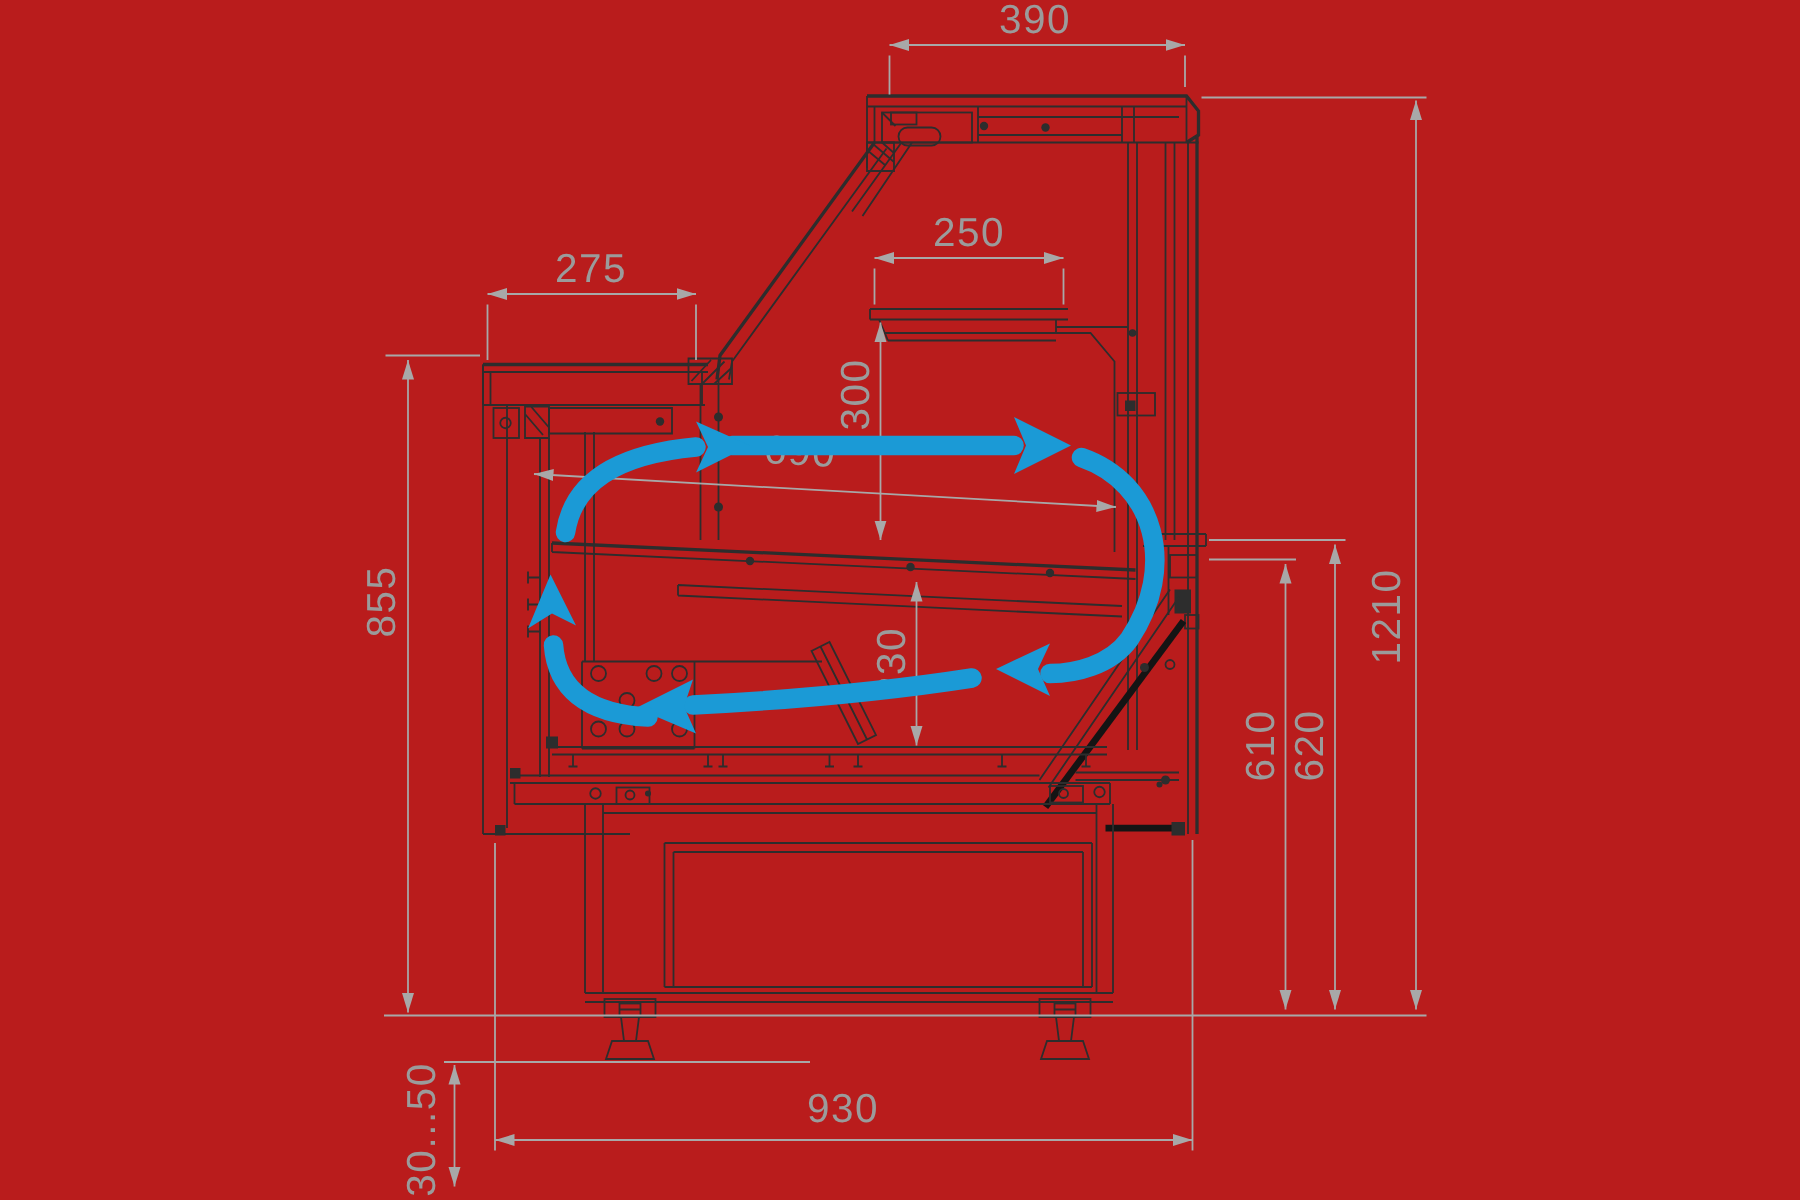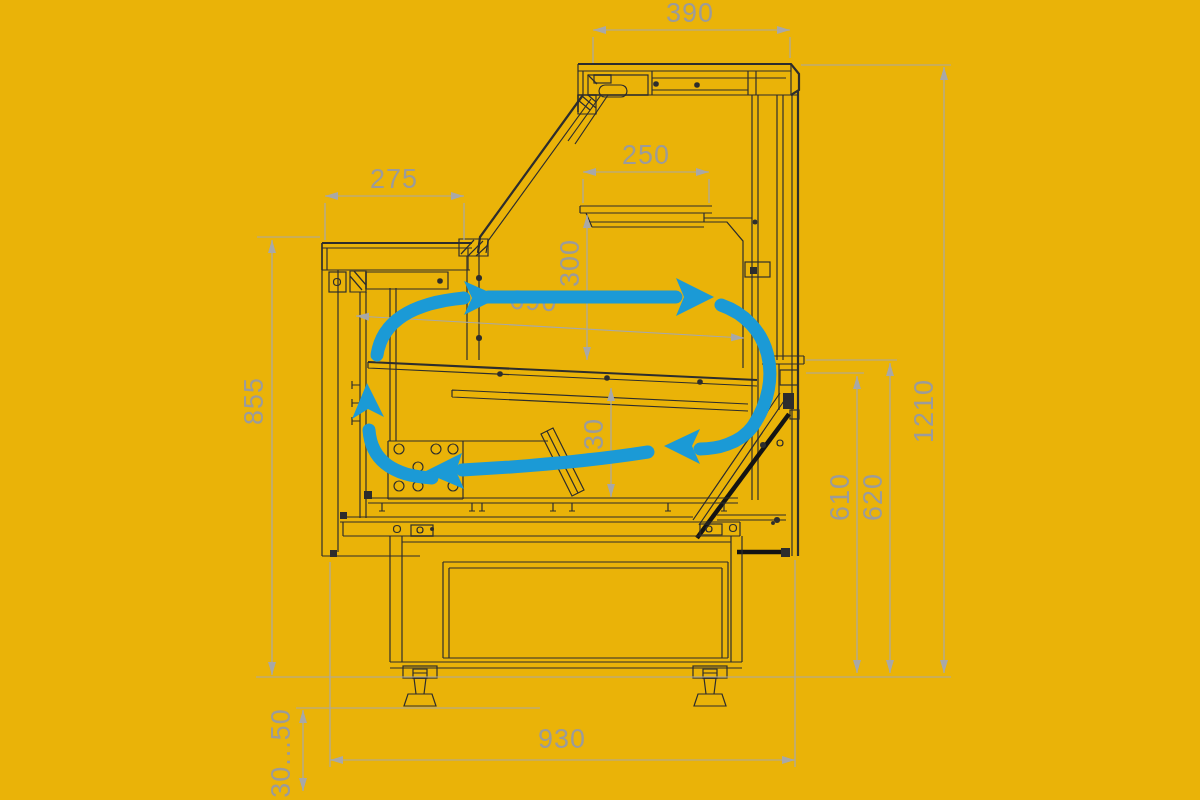--- a/index.html
+++ b/index.html
@@ -1,16 +1,16 @@
 <!DOCTYPE html>
 <html><head>
 <meta charset="utf-8">
 <style>
   html,body{margin:0;padding:0;background:#ffffff;}
-  .stage{position:relative;width:1200px;height:800px;background:#eab308;overflow:hidden;}
+  .stage{position:relative;width:1200px;height:800px;background:#b91c1c;overflow:hidden;}
   svg{display:block;}
   .dim-text{font-family:"Liberation Sans","DejaVu Sans",sans-serif;font-size:27px;fill:#9b9b9b;letter-spacing:1px;}
   .thin{stroke:#2d2d2d;stroke-width:1.2;fill:none;}
   .med{stroke:#2d2d2d;stroke-width:2.2;fill:none;}
   .blk{stroke:#141414;stroke-width:4.5;fill:none;}
   .dimln{stroke:#a8a8a8;stroke-width:1.2;fill:none;}
   .dot{fill:#2d2d2d;}
   .hole{stroke:#2d2d2d;stroke-width:1.2;fill:none;}
   .flow{stroke:#1b9ad6;stroke-width:13;fill:none;stroke-linecap:round;}
   .flowhead{fill:#1b9ad6;}

